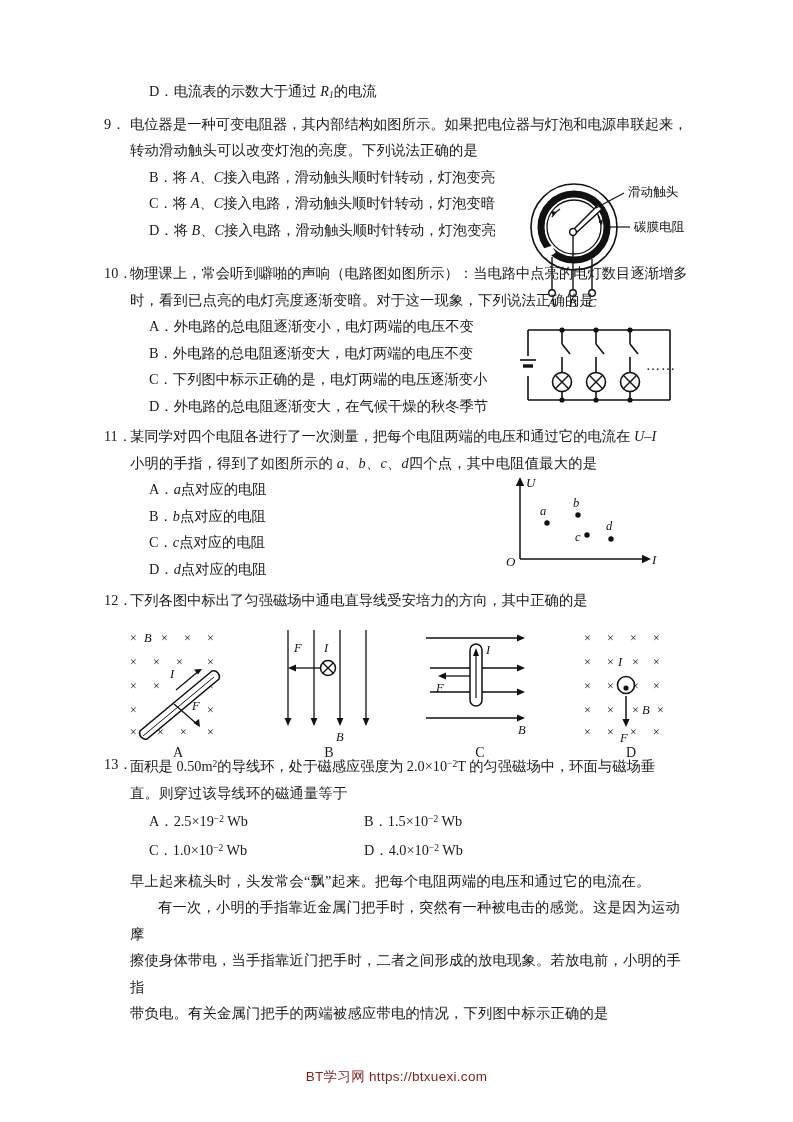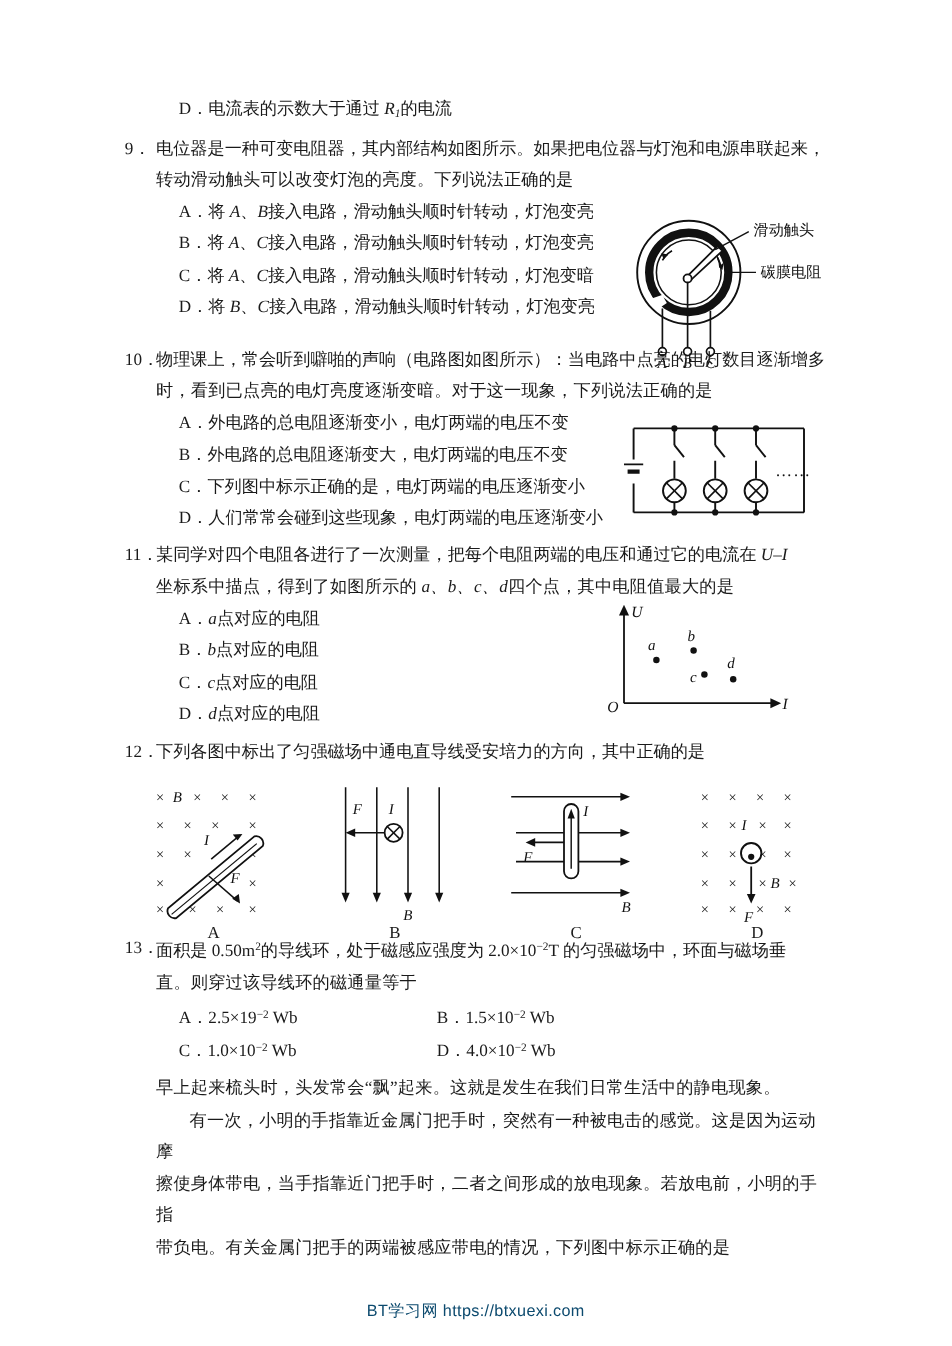--- a/index.html
+++ b/index.html
@@ -113,23 +113,22 @@
 
   
   .watermark {
     position: absolute;
     left: 0;
     top: 1068px;
     width: 793px;
     text-align: center;
     font-family: "Liberation Sans", sans-serif;
     font-size: 13.5px;
-    color: #0c4a6e;
+    color: #7f1d1d;
     letter-spacing: 0.3px;
-    margin-top: 16px;
   }
   svg { display: block; }
   .optrow2 {
     display: flex;
     padding-left: 45px;
     font-size: 14.3px;
     line-height: 26.5px;
   }
   .optrow2 > div:first-child { width: 215px; flex: 0 0 215px; }
 </style>
@@ -143,21 +142,20 @@
       <div class="opt"><span>D．</span><span>电流表的示数大于通过 </span><span class="ital">R</span><span class="sub">1</span><span>的电流</span></div>
     </div>
 
     <div class="qblock" style="margin-top:2px;">
       <div class="qnum-row">
         <div class="qnum">9．</div>
         <div class="qbody">电位器是一种可变电阻器，其内部结构如图所示。如果把电位器与灯泡和电源串联起来，</div>
       </div>
       <div class="qline indent1">转动滑动触头可以改变灯泡的亮度。下列说法正确的是</div>
 
-      <div class="opt"><span>A．</span><span>将 </span><span class="ital">A</span><span>、</span><span class="ital">B</span><span>接入电路，滑动触头顺时针转动，灯泡变亮</span></div>
 
       <div class="opt"><span>B．</span><span>将 </span><span class="ital">A</span><span>、</span><span class="ital">C</span><span>接入电路，滑动触头顺时针转动，灯泡变亮</span></div>
 
       <div class="opt"><span>C．</span><span>将 </span><span class="ital">A</span><span>、</span><span class="ital">C</span><span>接入电路，滑动触头顺时针转动，灯泡变暗</span></div>
 
       <div class="opt"><span>D．</span><span>将 </span><span class="ital">B</span><span>、</span><span class="ital">C</span><span>接入电路，滑动触头顺时针转动，灯泡变亮</span></div>
 
       <div class="fig-pot">
         <svg width="190" height="130" viewBox="0 0 190 130">
 
@@ -200,21 +198,21 @@
 
     <div class="qblock" style="margin-top:17px;">
       <div class="qnum-row">
         <div class="qnum">10．</div>
         <div class="qbody">物理课上，常会听到噼啪的声响（电路图如图所示）：当电路中点亮的电灯数目逐渐增多</div>
       </div>
       <div class="qline indent1">时，看到已点亮的电灯亮度逐渐变暗。对于这一现象，下列说法正确的是</div>
       <div class="opt"><span>A．</span><span>外电路的总电阻逐渐变小，电灯两端的电压不变</span></div>
       <div class="opt"><span>B．</span><span>外电路的总电阻逐渐变大，电灯两端的电压不变</span></div>
       <div class="opt"><span>C．</span><span>下列图中标示正确的是，电灯两端的电压逐渐变小</span></div>
-      <div class="opt"><span>D．</span><span>人们常常会碰到这些现象，电灯两端的电压逐渐变小</span></div>
+      <div class="opt"><span>D．</span><span>外电路的总电阻逐渐变大，在气候干燥的秋冬季节</span></div>
 
       <div class="fig-circ">
         <svg width="180" height="92" viewBox="0 0 180 92">
 
           <line x1="8" y1="10" x2="150" y2="10" stroke="#111" stroke-width="1.6"></line>
           <line x1="8" y1="80" x2="150" y2="80" stroke="#111" stroke-width="1.6"></line>
           <line x1="8" y1="10" x2="8" y2="36" stroke="#111" stroke-width="1.6"></line>
           <line x1="8" y1="56" x2="8" y2="80" stroke="#111" stroke-width="1.6"></line>
           <line x1="150" y1="10" x2="150" y2="80" stroke="#111" stroke-width="1.6"></line>
 
@@ -260,21 +258,21 @@
           <text x="126" y="50" font-family="Liberation Serif, serif" font-size="14" fill="#111" letter-spacing="1">……</text>
         </svg>
       </div>
     </div>
 
     <div class="qblock" style="margin-top:4px;">
       <div class="qnum-row">
         <div class="qnum">11．</div>
         <div class="qbody"><span>某同学对四个电阻各进行了一次测量，把每个电阻两端的电压和通过它的电流在 </span><span class="ital">U–I</span></div>
       </div>
-      <div class="qline indent1"><span>坐标系中描点，得到了如图所示的 </span><span class="ital">a、b、c、d</span><span>四个点，其中电阻值最大的是</span></div>
+      <div class="qline indent1"><span>小明的手指，得到了如图所示的 </span><span class="ital">a、b、c、d</span><span>四个点，其中电阻值最大的是</span></div>
 
       <div class="opt"><span>A．</span><span class="ital">a</span><span>点对应的电阻</span></div>
       <div class="opt"><span>B．</span><span class="ital">b</span><span>点对应的电阻</span></div>
       <div class="opt"><span>C．</span><span class="ital">c</span><span>点对应的电阻</span></div>
       <div class="opt"><span>D．</span><span class="ital">d</span><span>点对应的电阻</span></div>
 
       <div class="fig-ui">
         <svg width="180" height="100" viewBox="0 0 180 100">
 
           <line x1="26" y1="88" x2="26" y2="12" stroke="#111" stroke-width="1.5"></line>
@@ -461,21 +459,21 @@
         <div><span>A．</span><span>2.5×19</span><span class="sup">−2</span><span> Wb</span></div>
         <div><span>B．</span><span>1.5×10</span><span class="sup">−2</span><span> Wb</span></div>
       </div>
       <div class="optrow2">
         <div><span>C．</span><span>1.0×10</span><span class="sup">−2</span><span> Wb</span></div>
         <div><span>D．</span><span>4.0×10</span><span class="sup">−2</span><span> Wb</span></div>
       </div>
     </div>
 
     <div class="qblock" style="margin-top:4px;">
-      <div class="qline indent1">早上起来梳头时，头发常会“飘”起来。这就是发生在我们日常生活中的静电现象。</div>
+      <div class="qline indent1">早上起来梳头时，头发常会“飘”起来。把每个电阻两端的电压和通过它的电流在。</div>
       <div class="qline indent1" style="text-indent:28px;">有一次，小明的手指靠近金属门把手时，突然有一种被电击的感觉。这是因为运动摩</div>
       <div class="qline indent1">擦使身体带电，当手指靠近门把手时，二者之间形成的放电现象。若放电前，小明的手指</div>
       <div class="qline indent1">带负电。有关金属门把手的两端被感应带电的情况，下列图中标示正确的是</div>
     </div>
 
   </div>
 
   <div class="watermark">BT学习网 https://btxuexi.com</div>
 </div>
 

